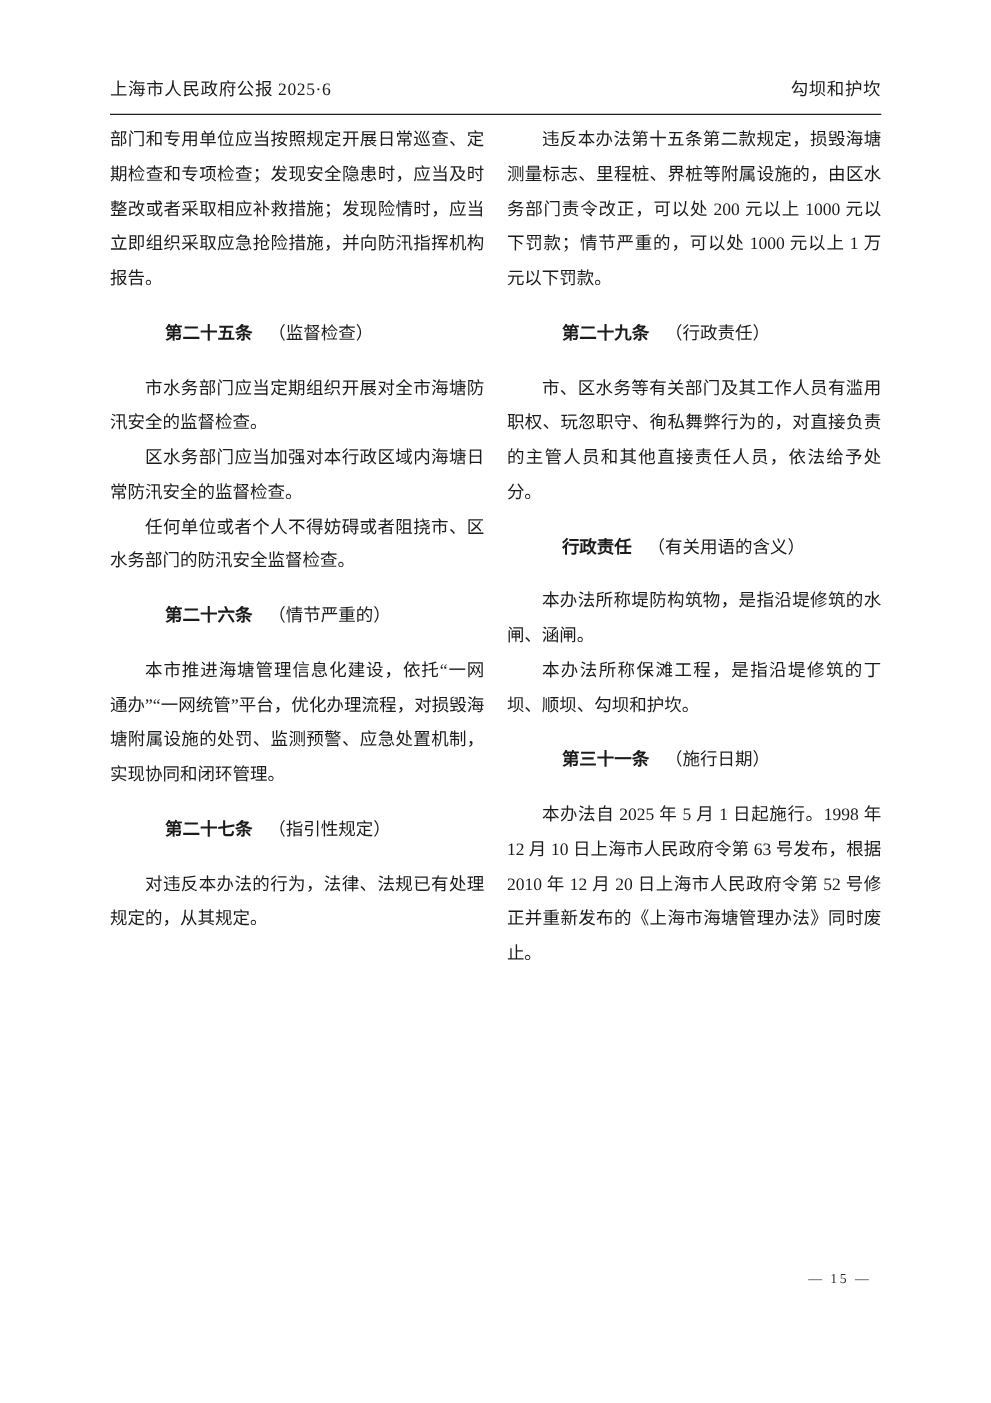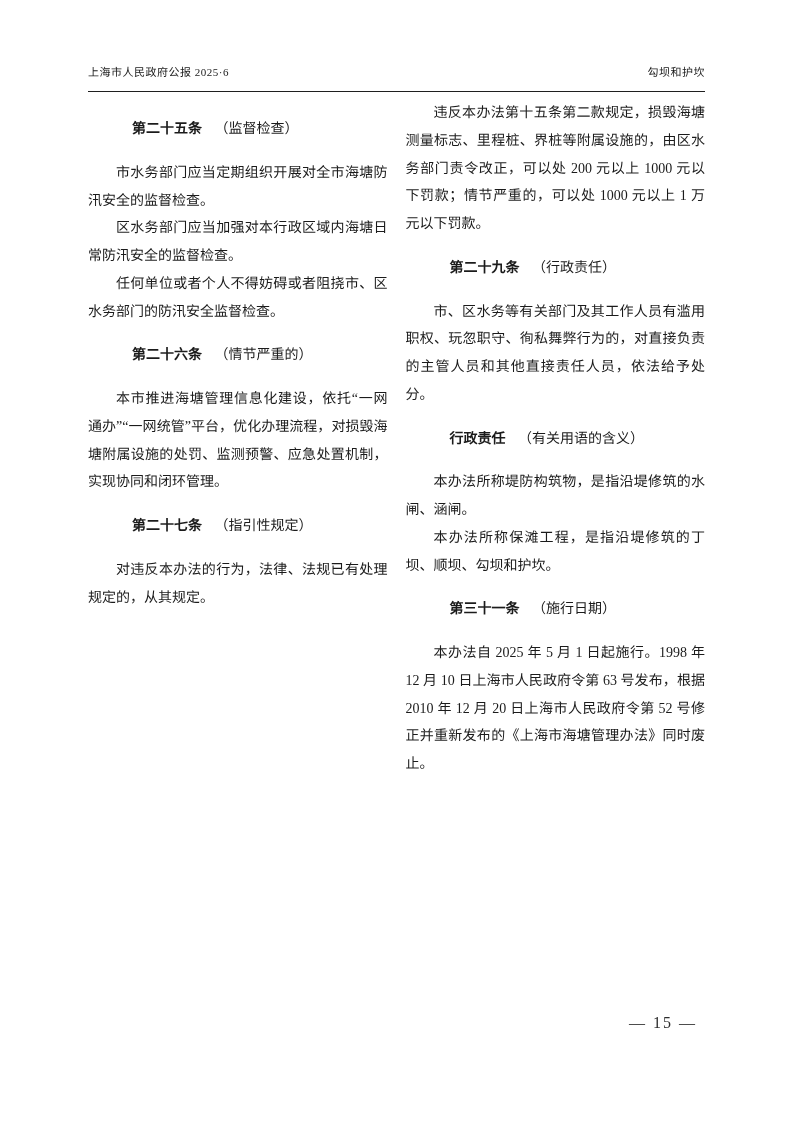--- a/index.html
+++ b/index.html
@@ -23,21 +23,21 @@
   .content {
     position: absolute;
     left: 88px;
     top: 64px;
     width: 617px;
   }
   .running-header {
     display: flex;
     justify-content: space-between;
     align-items: baseline;
-    font-size: 11px;
+    font-size: 14px;
     line-height: 17px;
     letter-spacing: 0.5px;
     color: #1b1b1b;
   }
   .header-rule {
     border: none;
     border-bottom: 1.6px solid #1f1f1f;
     margin: 10px 0 0 0;
   }
   .columns {
@@ -69,41 +69,42 @@
     font-weight: bold;
   }
   .art-title {
     margin-left: 0.9em;
     font-weight: normal;
   }
   .page-footer {
     position: absolute;
     top: 1013px;
     right: 96px;
-    font-size: 16px;
+    font-size: 11px;
     line-height: 20px;
     letter-spacing: 2px;
     color: #2c2c2c;
   }
 </style>
 </head>
 <body>
 
 <div class="page">
   <div class="content">
 
     <div class="running-header">
       <span>上海市人民政府公报 2025·6</span>
       <span>勾坝和护坎</span>
     </div>
     <hr class="header-rule">
 
     <div class="columns">
 
       <div class="col">
+        <p class="para continuation">部门和专用单位应当按照规定开展日常巡查、定期检查和专项检查；发现安全隐患时，应当及时整改或者采取相应补救措施；发现险情时，应当立即组织采取应急抢险措施，并向防汛指挥机构报告。</p>
         <p class="heading"><span class="art-num">第二十五条</span><span class="art-title">（监督检查）</span></p>
         <p class="para">市水务部门应当定期组织开展对全市海塘防汛安全的监督检查。</p>
         <p class="para">区水务部门应当加强对本行政区域内海塘日常防汛安全的监督检查。</p>
         <p class="para">任何单位或者个人不得妨碍或者阻挠市、区水务部门的防汛安全监督检查。</p>
         <p class="heading"><span class="art-num">第二十六条</span><span class="art-title">（情节严重的）</span></p>
         <p class="para">本市推进海塘管理信息化建设，依托“一网通办”“一网统管”平台，优化办理流程，对损毁海塘附属设施的处罚、监测预警、应急处置机制，实现协同和闭环管理。</p>
         <p class="heading"><span class="art-num">第二十七条</span><span class="art-title">（指引性规定）</span></p>
         <p class="para">对违反本办法的行为，法律、法规已有处理规定的，从其规定。</p>
       </div>
 

